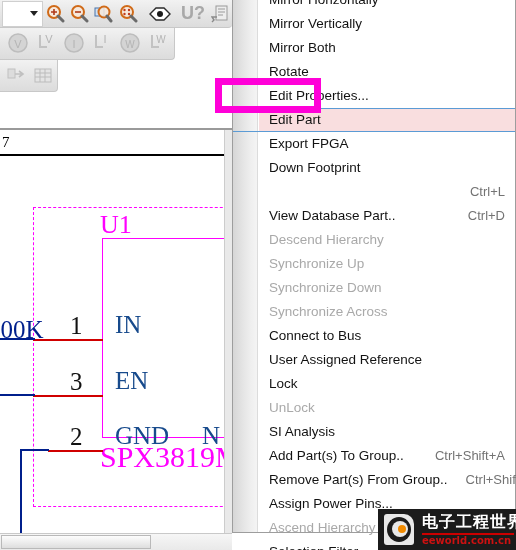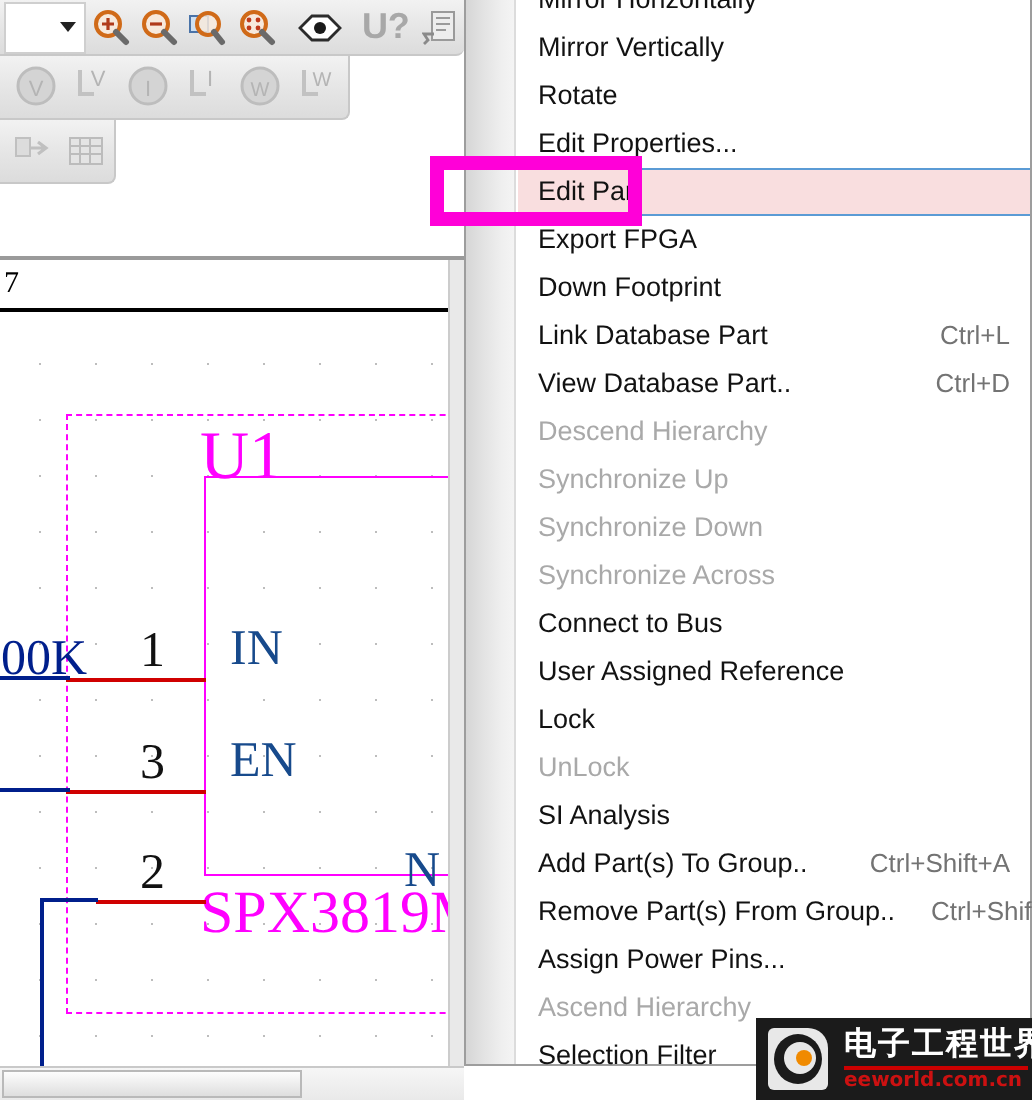--- a/index.html
+++ b/index.html
@@ -35,21 +35,21 @@
                     font-size:15px;color:#000;line-height:20px;}
 
   
   #canvas{position:absolute;left:0;top:158px;width:224px;height:375px;background:#ffffff;overflow:hidden;
           background-image:radial-gradient(#bdbdbd 0.6px, transparent 0.7px);
           background-size:28px 28px;background-position:6px 10px;}
   #sel-box{position:absolute;left:33px;top:49px;width:210px;height:300px;
            border:1px dashed #ff00ff;box-sizing:border-box;}
   #part-body{position:absolute;left:102px;top:80px;width:150px;height:200px;
              border:1.6px solid #ff00ff;box-sizing:border-box;background:transparent;}
-  #refdes{position:absolute;left:100px;top:52px;font-family:"Liberation Serif",serif;font-size:34px;
+  #refdes{position:absolute;left:100px;top:52px;font-family:"Liberation Serif",serif;font-size:26px;
           color:#ff00ff;letter-spacing:0px;}
   #partname{position:absolute;left:100px;top:282px;font-family:Liberation Serif, serif;font-size:30px;
             color:#ff00ff;white-space:nowrap;}
 
   .pinlabel{position:absolute;font-family:"Liberation Serif",serif;font-size:25px;color:#174a8c;}
   .pinnum{position:absolute;font-family:"Liberation Serif",serif;font-size:25px;color:#111;}
   .wire-red{position:absolute;height:1.6px;background:#d00000;}
   .wire-blue{position:absolute;background:#001f8c;}
   #netname-100k{position:absolute;left:-12px;top:158px;font-family:"Liberation Serif",serif;font-size:25px;color:#001f8c;}
 
@@ -229,20 +229,21 @@
     <div class="wire-red" style="left:33px;top:237px;width:70px;"></div>
     <div class="wire-blue" style="left:-10px;top:236px;width:45px;height:1.6px;"></div>
     <div class="pinnum" style="left:70px;top:210px;">3</div>
     <div class="pinlabel" style="left:115px;top:209px;">EN</div>
     <div id="netname-100k">100K</div>
 
     <div class="wire-red" style="left:48px;top:292px;width:55px;"></div>
     <div class="wire-blue" style="left:20px;top:291px;width:29px;height:1.6px;"></div>
     <div class="wire-blue" style="left:20px;top:291px;width:1.6px;height:84px;"></div>
     <div class="pinnum" style="left:70px;top:265px;">2</div>
+    <div class="pinlabel" style="left:115px;top:264px;">GND</div>
     <div class="pinlabel" style="left:202px;top:264px;">N</div>
   </div>
 
   <div id="v-scroll"></div>
 
   <div id="h-scroll">
     <div id="h-thumb"></div>
   </div>
 </div>
 
@@ -251,36 +252,38 @@
     
   </div>
   <div id="menu-items">
       <div class="mi">
         <span class="lbl">Mirror Horizontally</span>
       </div>
       <div class="mi">
         <span class="lbl">Mirror Vertically</span>
       </div>
       <div class="mi">
+        <span class="lbl">Mirror Both</span>
+      </div>
+      <div class="mi">
         <span class="lbl">Rotate</span>
       </div>
       <div class="mi">
         <span class="lbl">Edit Properties...</span>
       </div>
       <div class="mi selected">
         <span class="lbl">Edit Part</span>
       </div>
       <div class="mi">
         <span class="lbl">Export FPGA</span>
       </div>
       <div class="mi">
         <span class="lbl">Down Footprint</span>
       </div>
       <div class="mi">
-        <span class="lbl">Link Database Part</span>
         <span class="acc">Ctrl+L</span>
       </div>
       <div class="mi">
         <span class="lbl">View Database Part..</span>
         <span class="acc">Ctrl+D</span>
       </div>
       <div class="mi disabled">
         <span class="lbl">Descend Hierarchy</span>
       </div>
       <div class="mi disabled">

